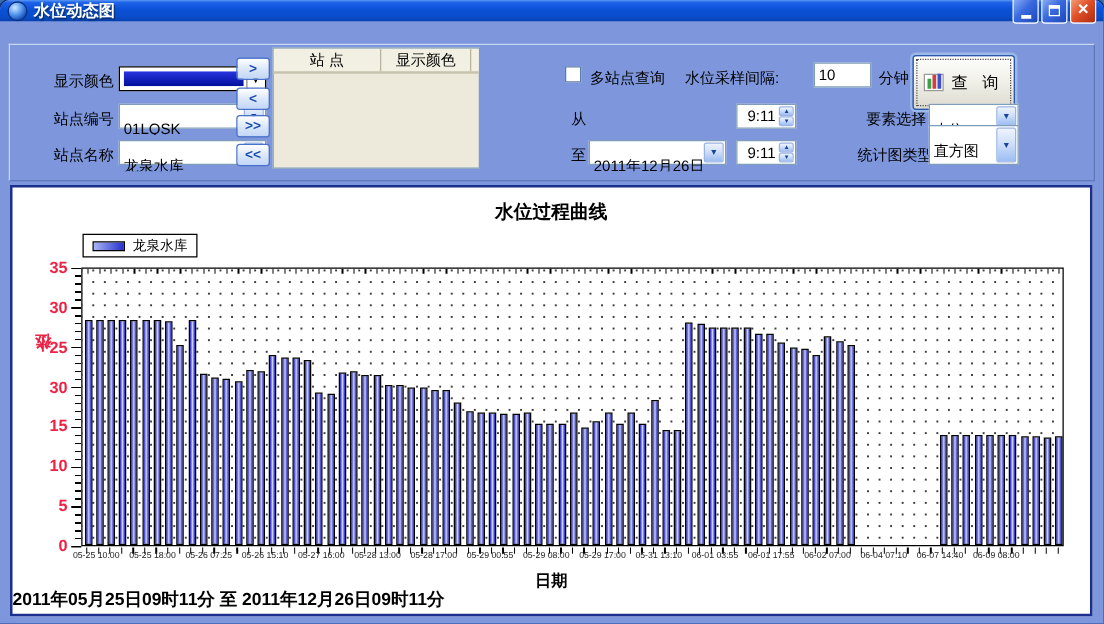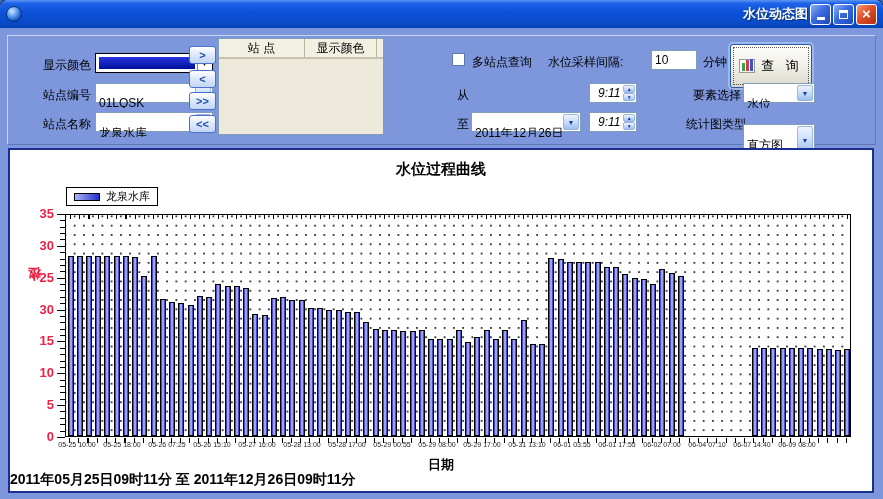--- a/index.html
+++ b/index.html
@@ -2,23 +2,23 @@
 <html><head>
 <meta charset="utf-8">
 <style>
   * { box-sizing: border-box; margin: 0; padding: 0; }
   html,body { background:#3a6ea5; }
   body { font-family: "Liberation Sans", sans-serif; }
 
   .window{ position:relative; width:883px; height:499px; overflow:hidden;
     border-radius:8px 8px 0 0; background:#7d96dc;
     box-shadow:0 0 0 1px #09277c; }
-  .titlebar{ position:absolute; left:0; top:0; width:100%; height:28px;
+  .titlebar{ position:absolute; left:0; top:0; width:100%; height:17px;
     background:linear-gradient(180deg,#5a96f2 0%,#1d62e8 12%,#0b51d8 45%,#0a4ccA 80%,#0742b0 100%);
-    border-radius:7px 7px 0 0; display:flex; align-items:center; padding:0 6px;text-align:right; }
+    border-radius:7px 7px 0 0; display:flex; align-items:center; padding:0 6px; }
   .titleicon{ width:16px; height:16px; border-radius:50%;
     background:radial-gradient(circle at 35% 30%, #cfe6ff, #5a9cf0 40%, #1550b8 75%, #0a3488);
     border:1px solid #0a2f7c; margin-right:5px; flex:0 0 auto; }
   .titletext{ color:#fff; font-size:13px; font-weight:bold; text-shadow:1px 1px 1px #08306e; flex:1; }
   .winbtns{ display:flex; }
   .winbtn{ width:21px; height:21px; border-radius:3px; border:1px solid #fff;
     display:flex; align-items:center; justify-content:center; margin-left:2px; }
   .btn-min,.btn-max{ background:linear-gradient(135deg,#8fb0f4 0%,#3a6ae0 45%,#1c48b8 100%); }
   .btn-close{ background:linear-gradient(135deg,#f4a078 0%,#e1502a 45%,#b02c0c 100%); }
   .glyph-min{ width:8px; height:3px; background:#fff; margin-top:9px; }
@@ -64,21 +64,21 @@
   .querybtn .focusbox{ position:absolute; inset:2px; border:1px dotted #555; }
   .qicon{ width:16px; height:14px; background:#fff; border:1px solid #999;
     display:flex; align-items:flex-end; justify-content:center; gap:1px; padding:1px; margin-right:6px; }
   .qicon i{ display:block; width:3px; }
   .qicon .g{ height:8px; background:#3fa04a; }
   .qicon .r{ height:11px; background:#d04040; }
   .qicon .b{ height:12px; background:#3a50d0; }
   .qlabel{ font-size:13px; color:#000; letter-spacing:4px; }
 
   .spinner{ position:absolute; background:#fff; border:1px solid #7f9db9; display:flex; }
-  .spinner .txt{ flex:1; font-size:12px; padding:2px 2px 2px 8px;font-style:italic; }
+  .spinner .txt{ flex:1; font-size:12px; padding:2px 2px 2px 8px; }
   .spincol{ width:15px; margin:1px; display:flex; flex-direction:column; }
   .spincol .sb{ flex:1; border:1px solid #9ab4e4; border-radius:2px;
     background:linear-gradient(180deg,#eef4fe,#cfdffa 45%,#9dbdf2);
     color:#17459e; font-size:5px; line-height:1; display:flex; align-items:center; justify-content:center; }
 
   
   .chartbox{ position:absolute; left:5px; top:120px; width:866px; height:345px;
     background:#fff; border:2px solid #1b2f8e; }
   .charttitle{ position:absolute; top:10px; left:0; width:100%; text-align:center;
     font-size:15px; font-weight:bold; color:#000; }
@@ -204,21 +204,21 @@
       <span class="arrowbtn">▼</span>
     </div>
     <div class="spinner" style="left:586px; top:84px; width:48px; height:20px;">
       <span class="txt">9:11</span>
       <span class="spincol">
           <span class="sb">▲</span>
           <span class="sb">▼</span>
         </span>
     </div>
     <div class="lbl" style="left:683px; top:88px;">统计图类型</div>
-    <div class="combo" style="left:740px; top:72px; width:72px; height:32px;margin-top:24px;">
+    <div class="combo" style="left:740px; top:72px; width:72px; height:32px;">
       <span class="txt">直方图</span>
       <span class="arrowbtn">▼</span>
     </div>
 
     <div class="chartbox" id="chartbox">
       <div class="charttitle">水位过程曲线</div>
       <div class="legend">
         <span class="legendswatch"></span>
         <span class="legendlabel">龙泉水库</span>
       </div>

